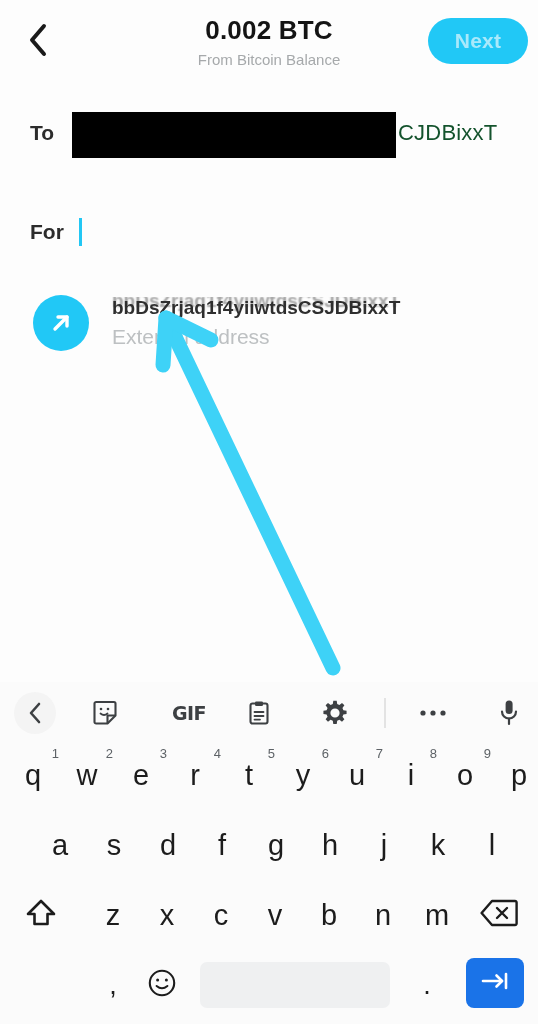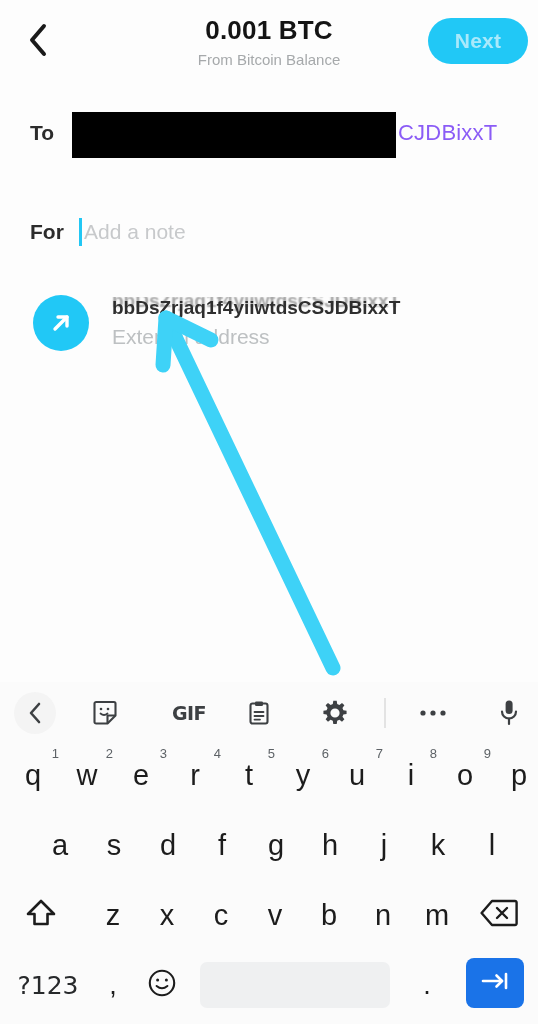--- a/index.html
+++ b/index.html
@@ -67,21 +67,21 @@
     position: absolute; left: 30px; top: 16px;
     font-size: 21px; font-weight: bold; color: #2c2c2c;
   }
   .redaction-bar {
     position: absolute; left: 72px; top: 112px;
     width: 324px; height: 46px;
     background: #000000;
   }
   .to-tail {
     position: absolute; left: 398px; top: 120px;
-    font-size: 22px; color: #8b5cf6; letter-spacing: 0.2px;
+    font-size: 22px; color: #14532d; letter-spacing: 0.2px;
   }
 
   
   .for-row {
     position: absolute; left: 0; top: 205px; width: 538px; height: 44px; margin-top: 7px;
   }
   .for-label {
     position: absolute; left: 30px; top: 8px;
     font-size: 21px; font-weight: bold; color: #2c2c2c;
   }
@@ -203,39 +203,38 @@
 
     <div class="back-btn">
       <span>
         <svg width="22" height="34" viewBox="0 0 22 34" fill="none">
           <path d="M17 3 L5 17 L17 31" stroke="#1a1a1a" stroke-width="4" stroke-linecap="round" stroke-linejoin="round"></path>
         </svg>
       </span>
     </div>
 
     <div class="header-center">
-      <div class="amount-title">0.001 BTC</div>
+      <div class="amount-title">0.002 BTC</div>
       <div class="amount-sub">From Bitcoin Balance</div>
     </div>
 
     <div class="next-btn">
       <span class="next-btn-label">Next</span>
     </div>
   </div>
 
   <div class="to-row">
     <span class="field-label">To</span>
   </div>
   <div class="redaction-bar"></div>
   <span class="to-tail">CJDBixxT</span>
 
   <div class="for-row">
     <span class="for-label">For</span>
     <span class="note-caret"></span>
-    <span class="note-placeholder">Add a note</span>
   </div>
 
   <div class="suggestion">
     <div class="sugg-icon">
       <svg width="28" height="28" viewBox="0 0 28 28" fill="none">
         <path d="M8 20 L20 8" stroke="#ffffff" stroke-width="3.4" stroke-linecap="round"></path>
         <path d="M11 8 L20 8 L20 17" stroke="#ffffff" stroke-width="3.4" stroke-linecap="round" stroke-linejoin="round"></path>
       </svg>
     </div>
     <div class="sugg-addr">bbDsZrjaq1f4yiiwtdsCSJDBixxT</div>
@@ -428,23 +427,20 @@
           <span>
             <svg width="38" height="28" viewBox="0 0 38 28" fill="none">
               <path d="M12 2 H35 A1.6 1.6 0 0 1 36.6 3.6 V24.4 A1.6 1.6 0 0 1 35 26 H12 L1.6 14 Z" stroke="#1c1c1c" stroke-width="2.4" stroke-linejoin="round"></path>
               <path d="M17 9 L27 19 M27 9 L17 19" stroke="#1c1c1c" stroke-width="2.4" stroke-linecap="round"></path>
             </svg>
           </span>
         </div>
       </div>
 
       <div class="kb-row">
-        <div class="key" style="left:10px;width:76px">
-          <span class="sym-key">?123</span>
-        </div>
         <div class="key" style="left:88px;width:50px">
           <span class="punct">,</span>
         </div>
         <div class="key" style="left:136px;width:52px">
           <span>
             <svg width="28" height="28" viewBox="0 0 28 28" fill="none">
               <circle cx="14" cy="14" r="12.2" stroke="#1c1c1c" stroke-width="2.1"></circle>
               <circle cx="9.6" cy="11" r="1.5" fill="#1c1c1c"></circle>
               <circle cx="18.4" cy="11" r="1.5" fill="#1c1c1c"></circle>
               <path d="M8.6 17 Q14 21.5 19.4 17" stroke="#1c1c1c" stroke-width="2" stroke-linecap="round" fill="none"></path>

